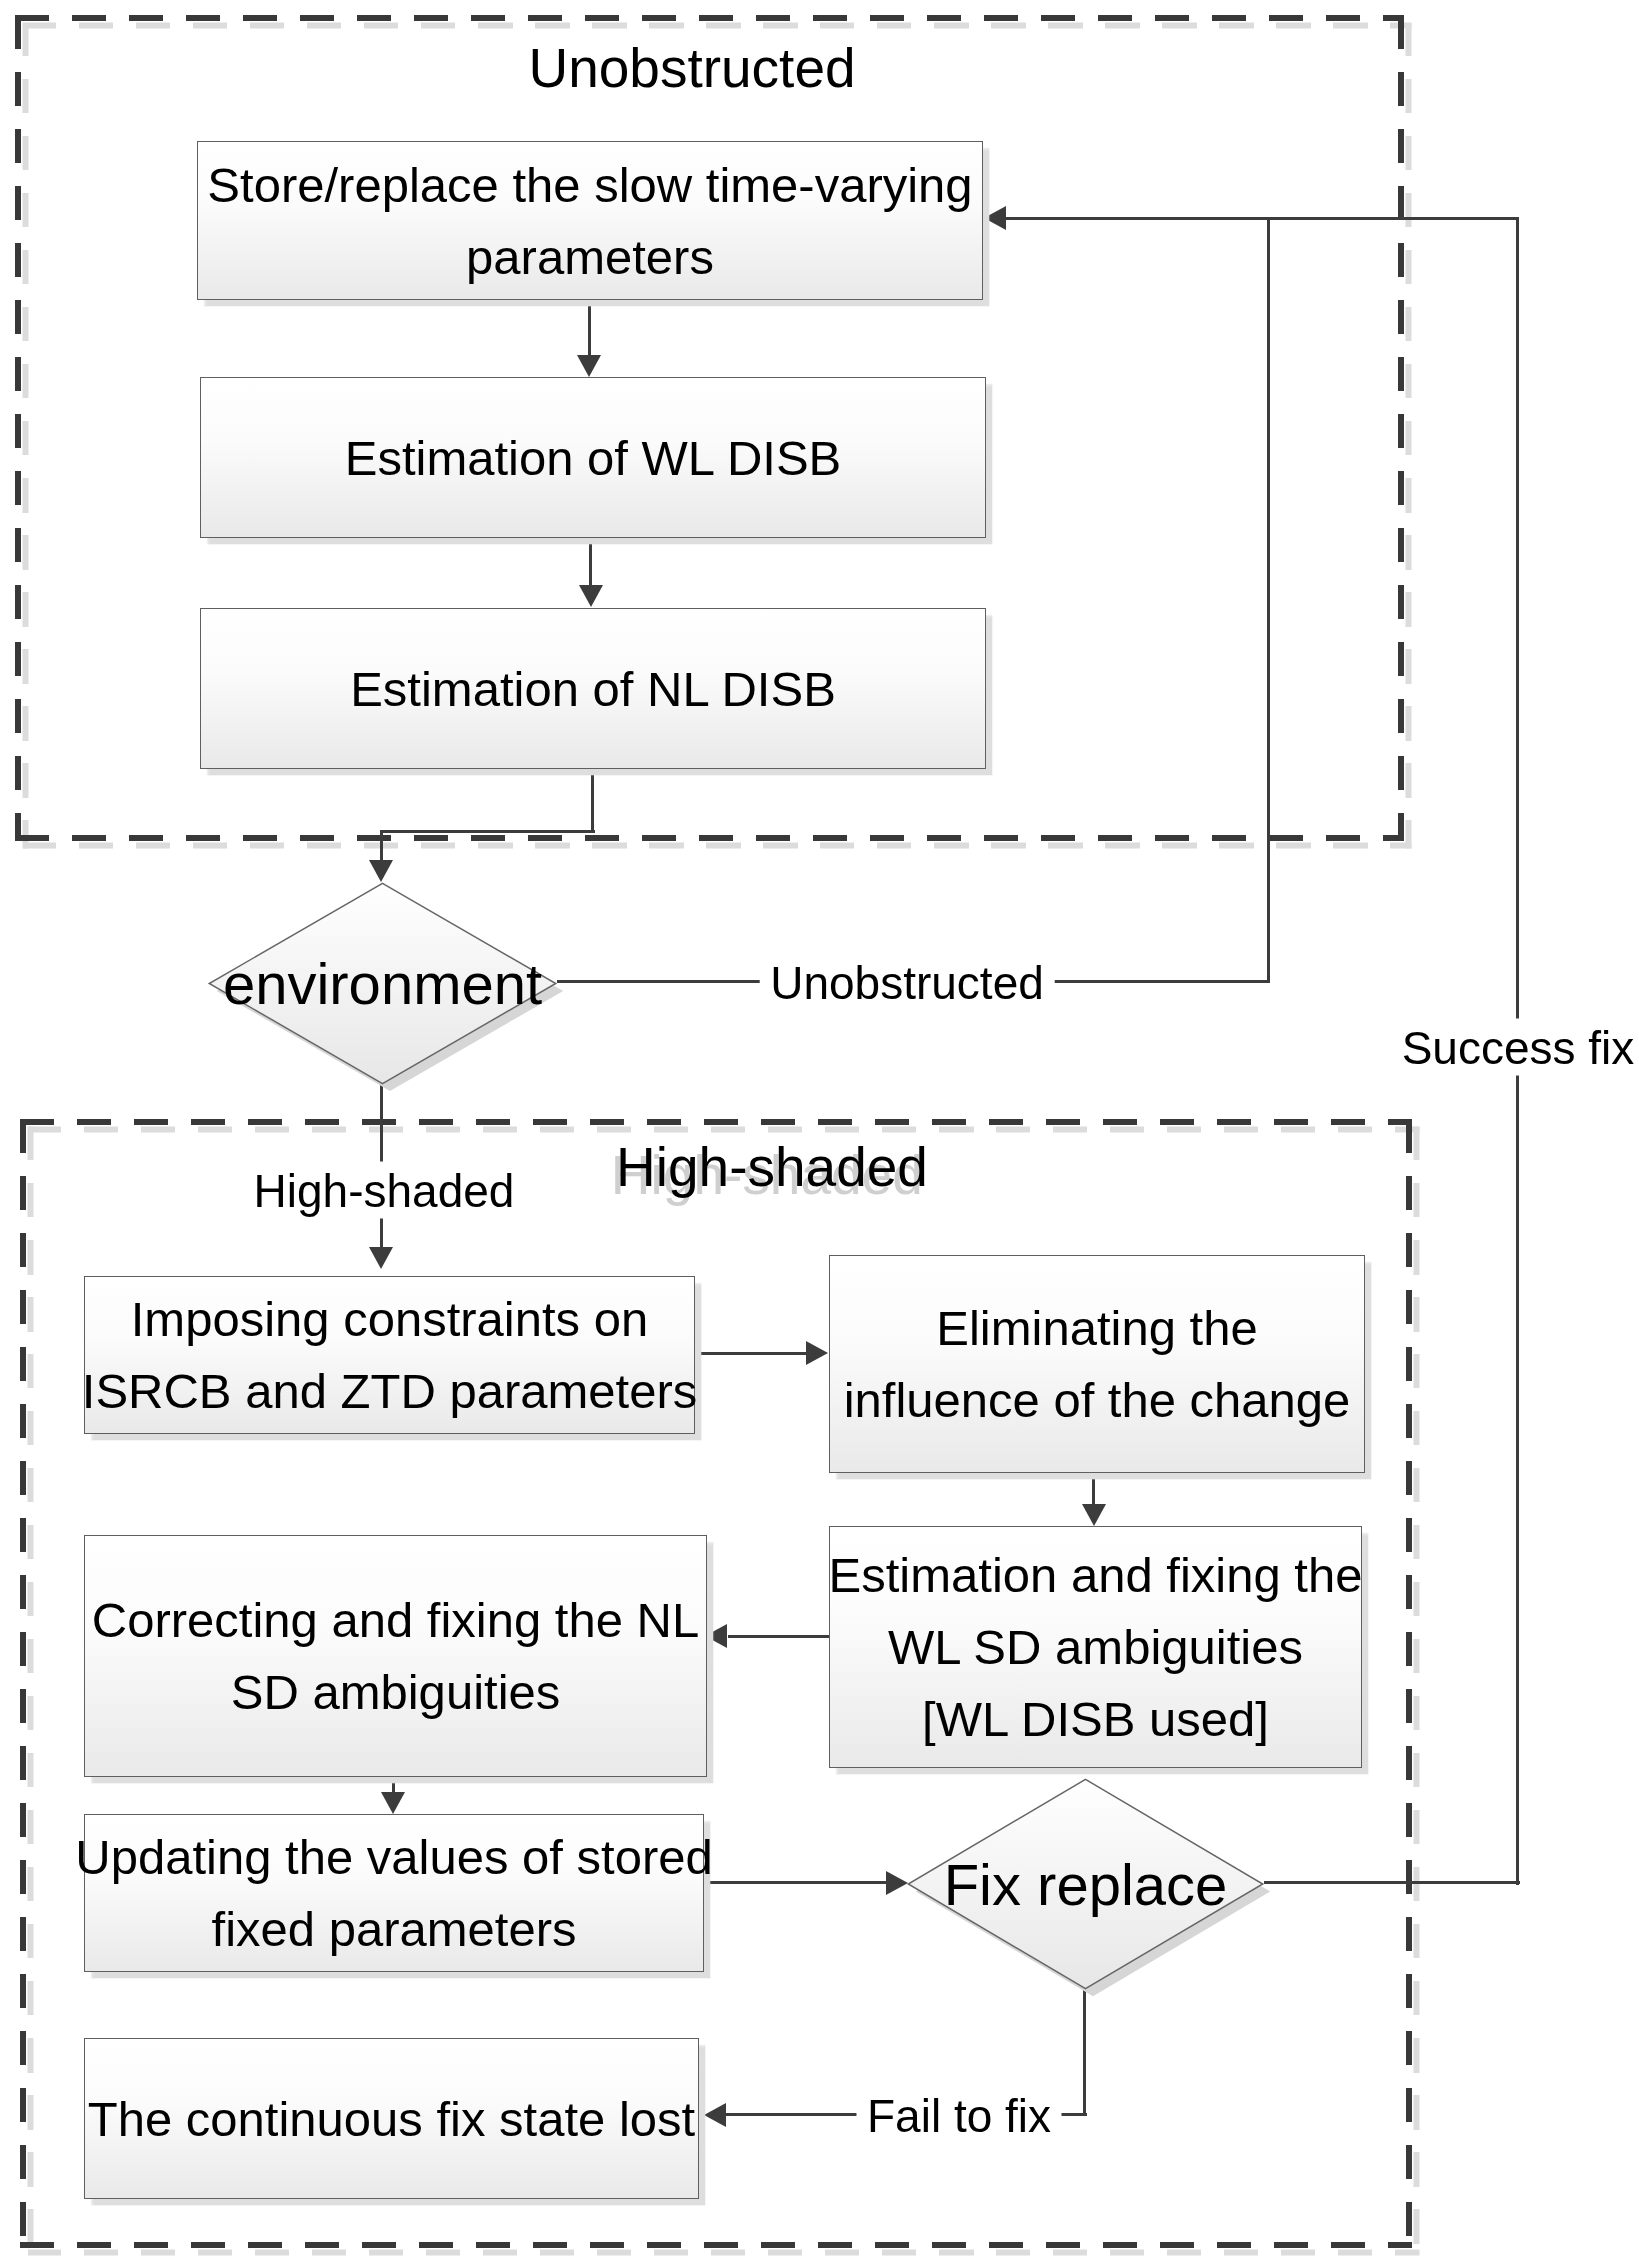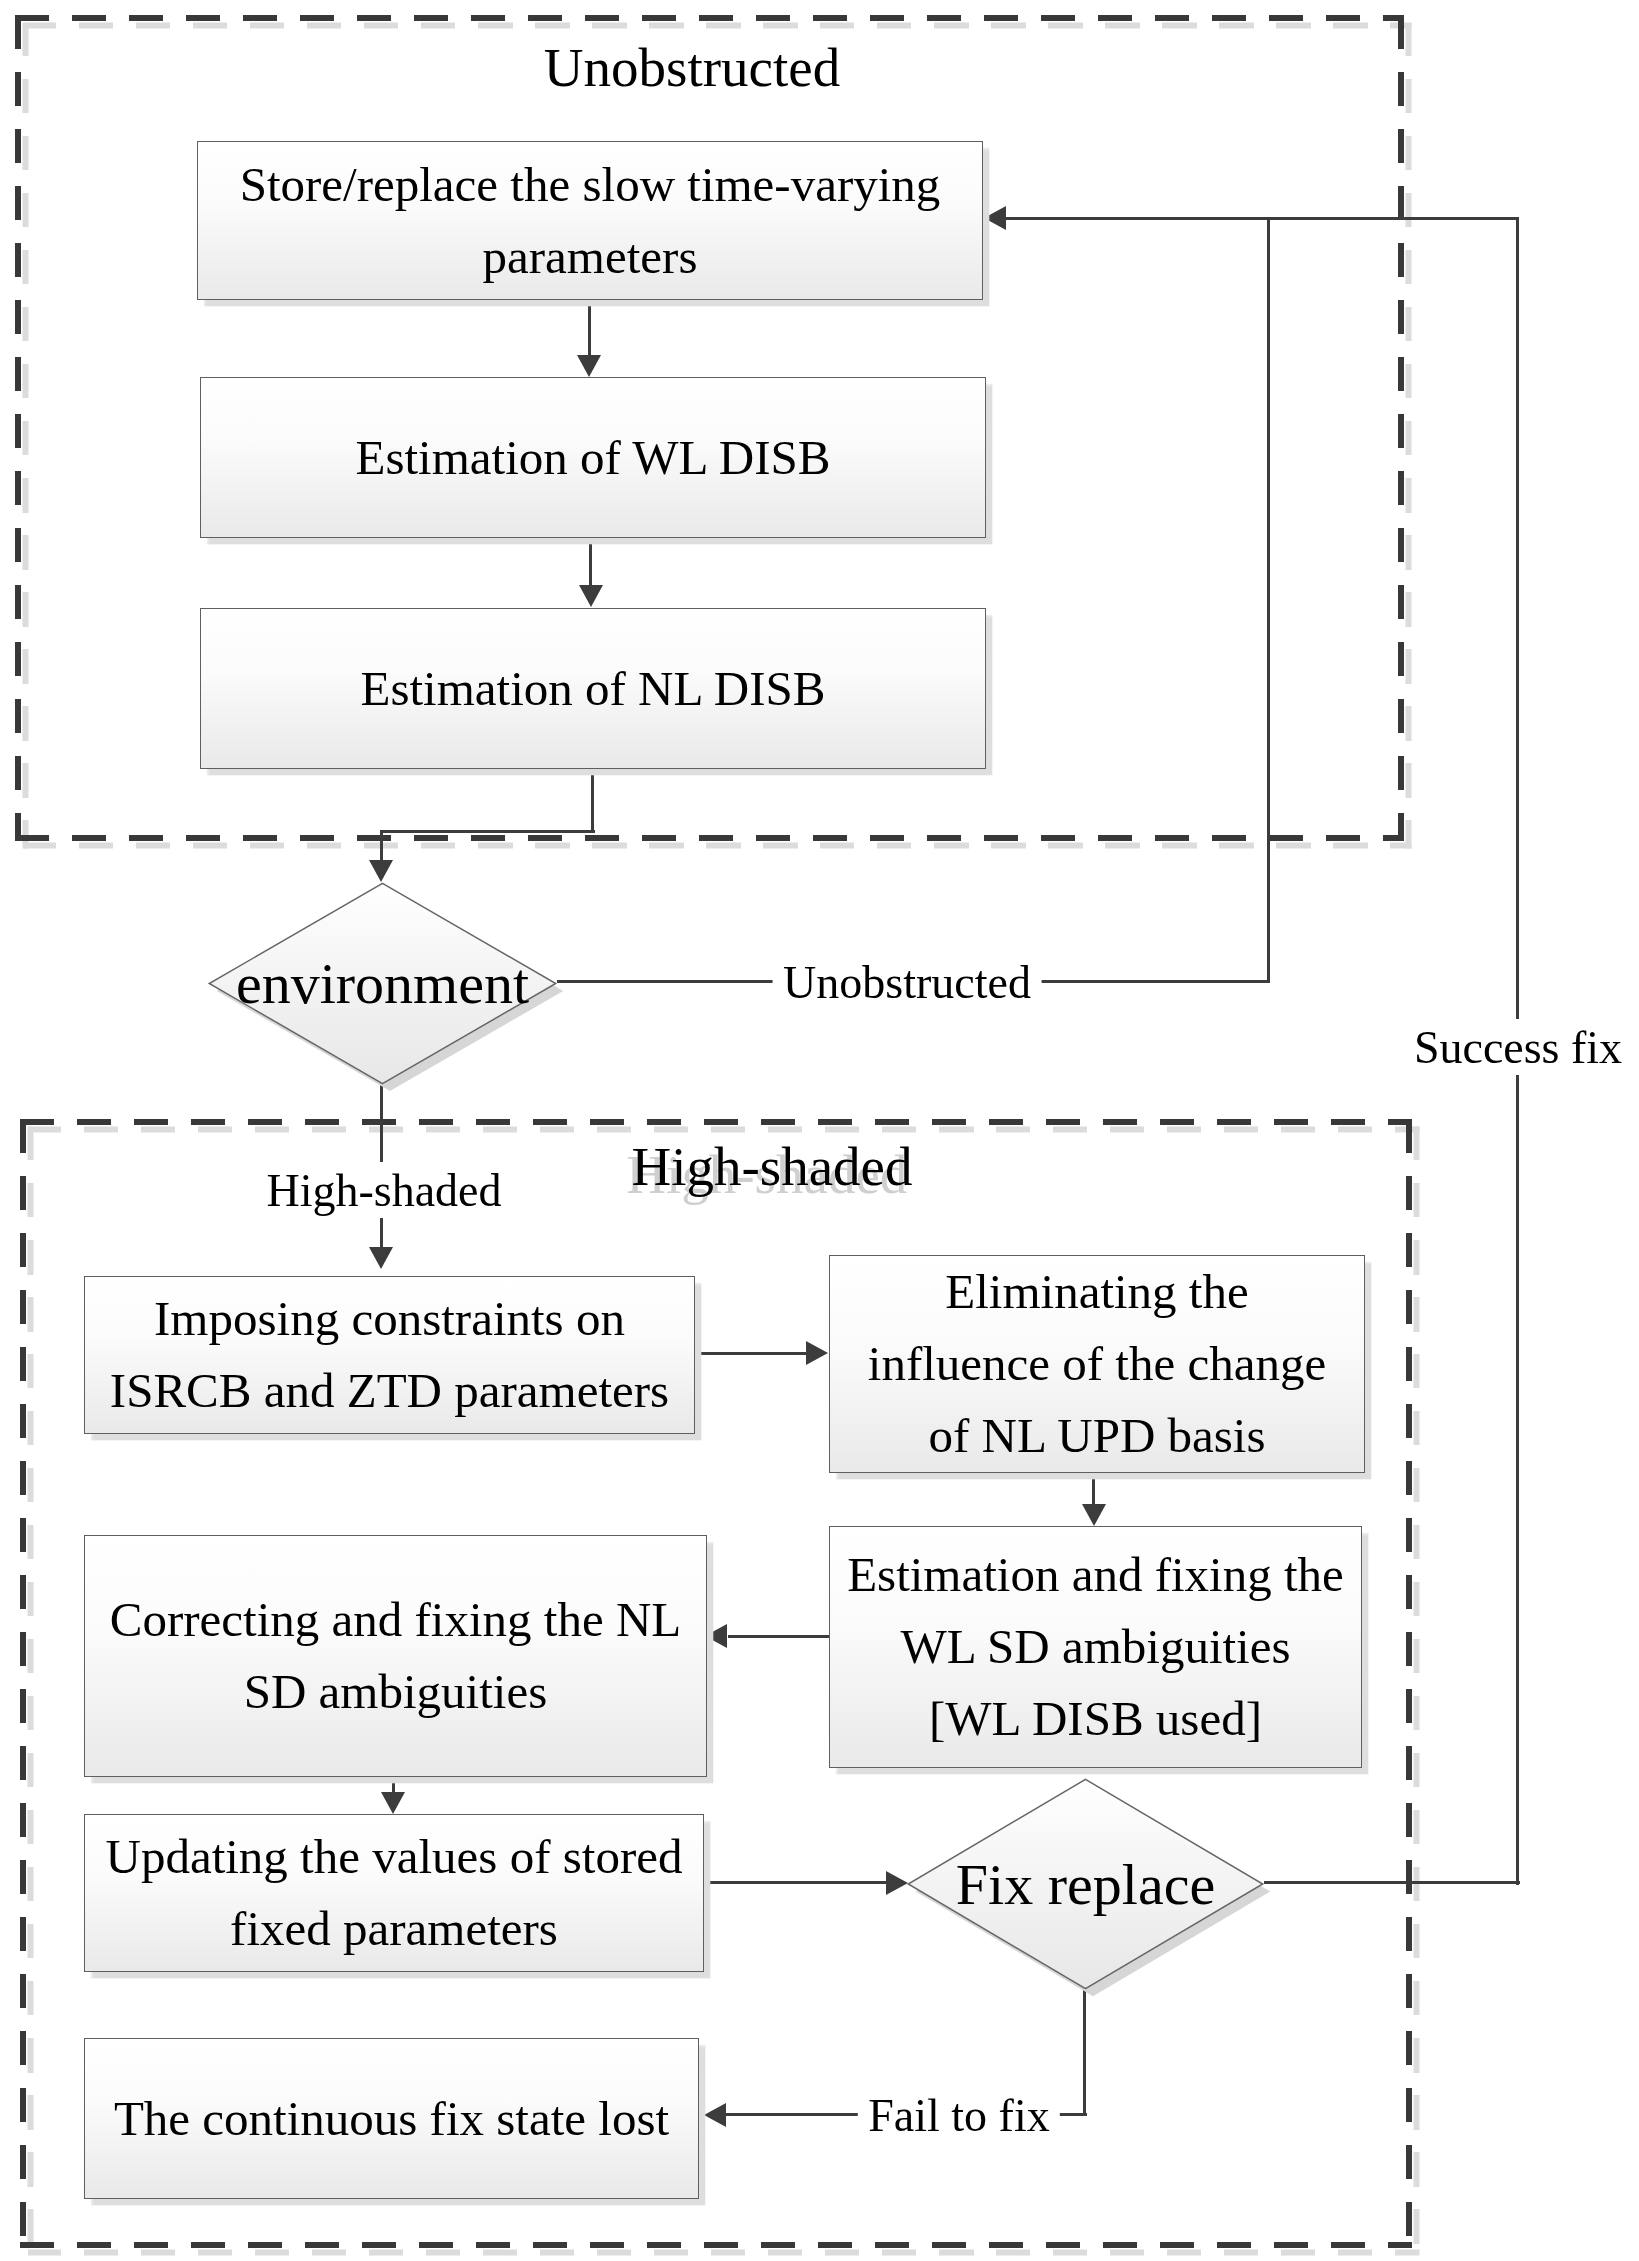--- a/index.html
+++ b/index.html
@@ -1,18 +1,18 @@
 <!DOCTYPE html>
 <html style="font-size:12px"><head>
 <meta charset="utf-8">
 <style>
   html,body{margin:0;padding:0;background:#ffffff;}
   #canvas{
     position:relative;width:1640px;height:2261px;background:#ffffff;
-    font-family:Liberation Serif, serif;color:#000;
+    font-family:Liberation Sans, sans-serif;color:#000;
     overflow:hidden;
   }
   
   .dashrect{position:absolute;}
   .dashrect .e{position:absolute;}
   .e.h{height:6px;background:repeating-linear-gradient(90deg,#383838 0 34px,transparent 34px 57px);}
   .e.v{width:6px;background:repeating-linear-gradient(180deg,#383838 0 34px,transparent 34px 57px);}
   .e.h.sh{background:repeating-linear-gradient(90deg,#dcdcdc 0 34px,transparent 34px 57px);transform:translate(7.5px,7.5px);}
   .e.v.sh{background:repeating-linear-gradient(180deg,#dcdcdc 0 34px,transparent 34px 57px);transform:translate(7.5px,7.5px);}
   .e.t{left:0;right:0;top:0;}
@@ -145,21 +145,20 @@
     <span>ISRCB and ZTD parameters</span>
   </div>
 
   <div class="node" style="left:200px;top:608px;width:784px;height:159px">
     <span>Estimation of NL DISB</span>
   </div>
 
   <div class="node" style="left:829px;top:1255px;width:534px;height:216px">
     <span>Eliminating the</span>
     <span>influence of the change</span>
-    <span>of NL UPD basis</span>
   </div>
 
   <div class="node" style="left:829px;top:1526px;width:531px;height:240px">
     <span>Estimation and fixing the</span>
     <span>WL SD ambiguities</span>
     <span>[WL DISB used]</span>
   </div>
 
   <div class="node" style="left:84px;top:1535px;width:621px;height:240px">
     <span>Correcting and fixing the NL</span>

